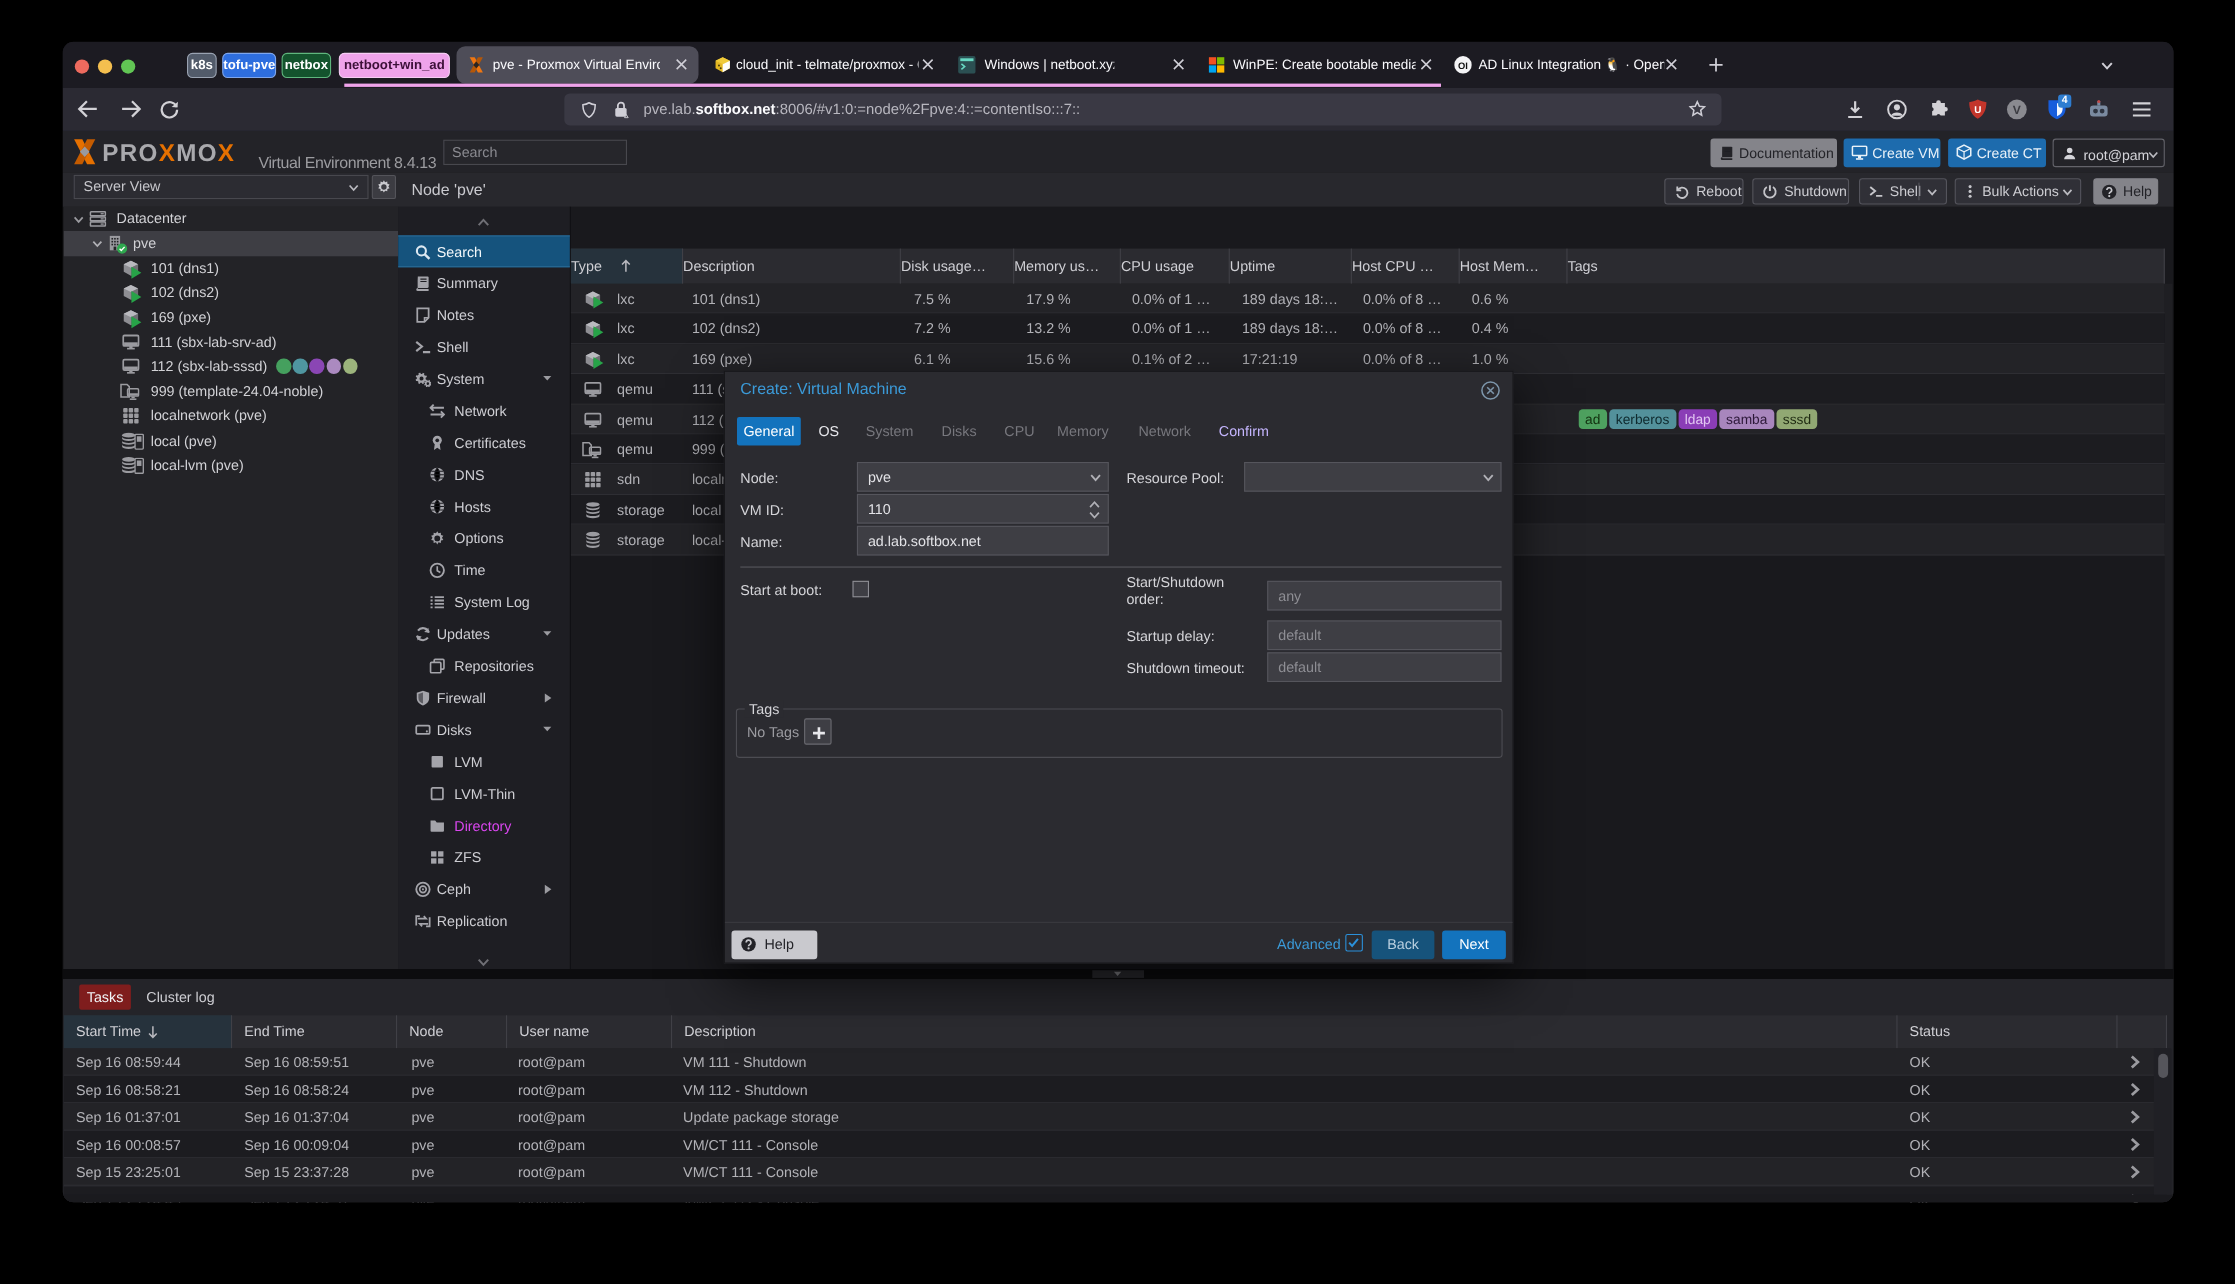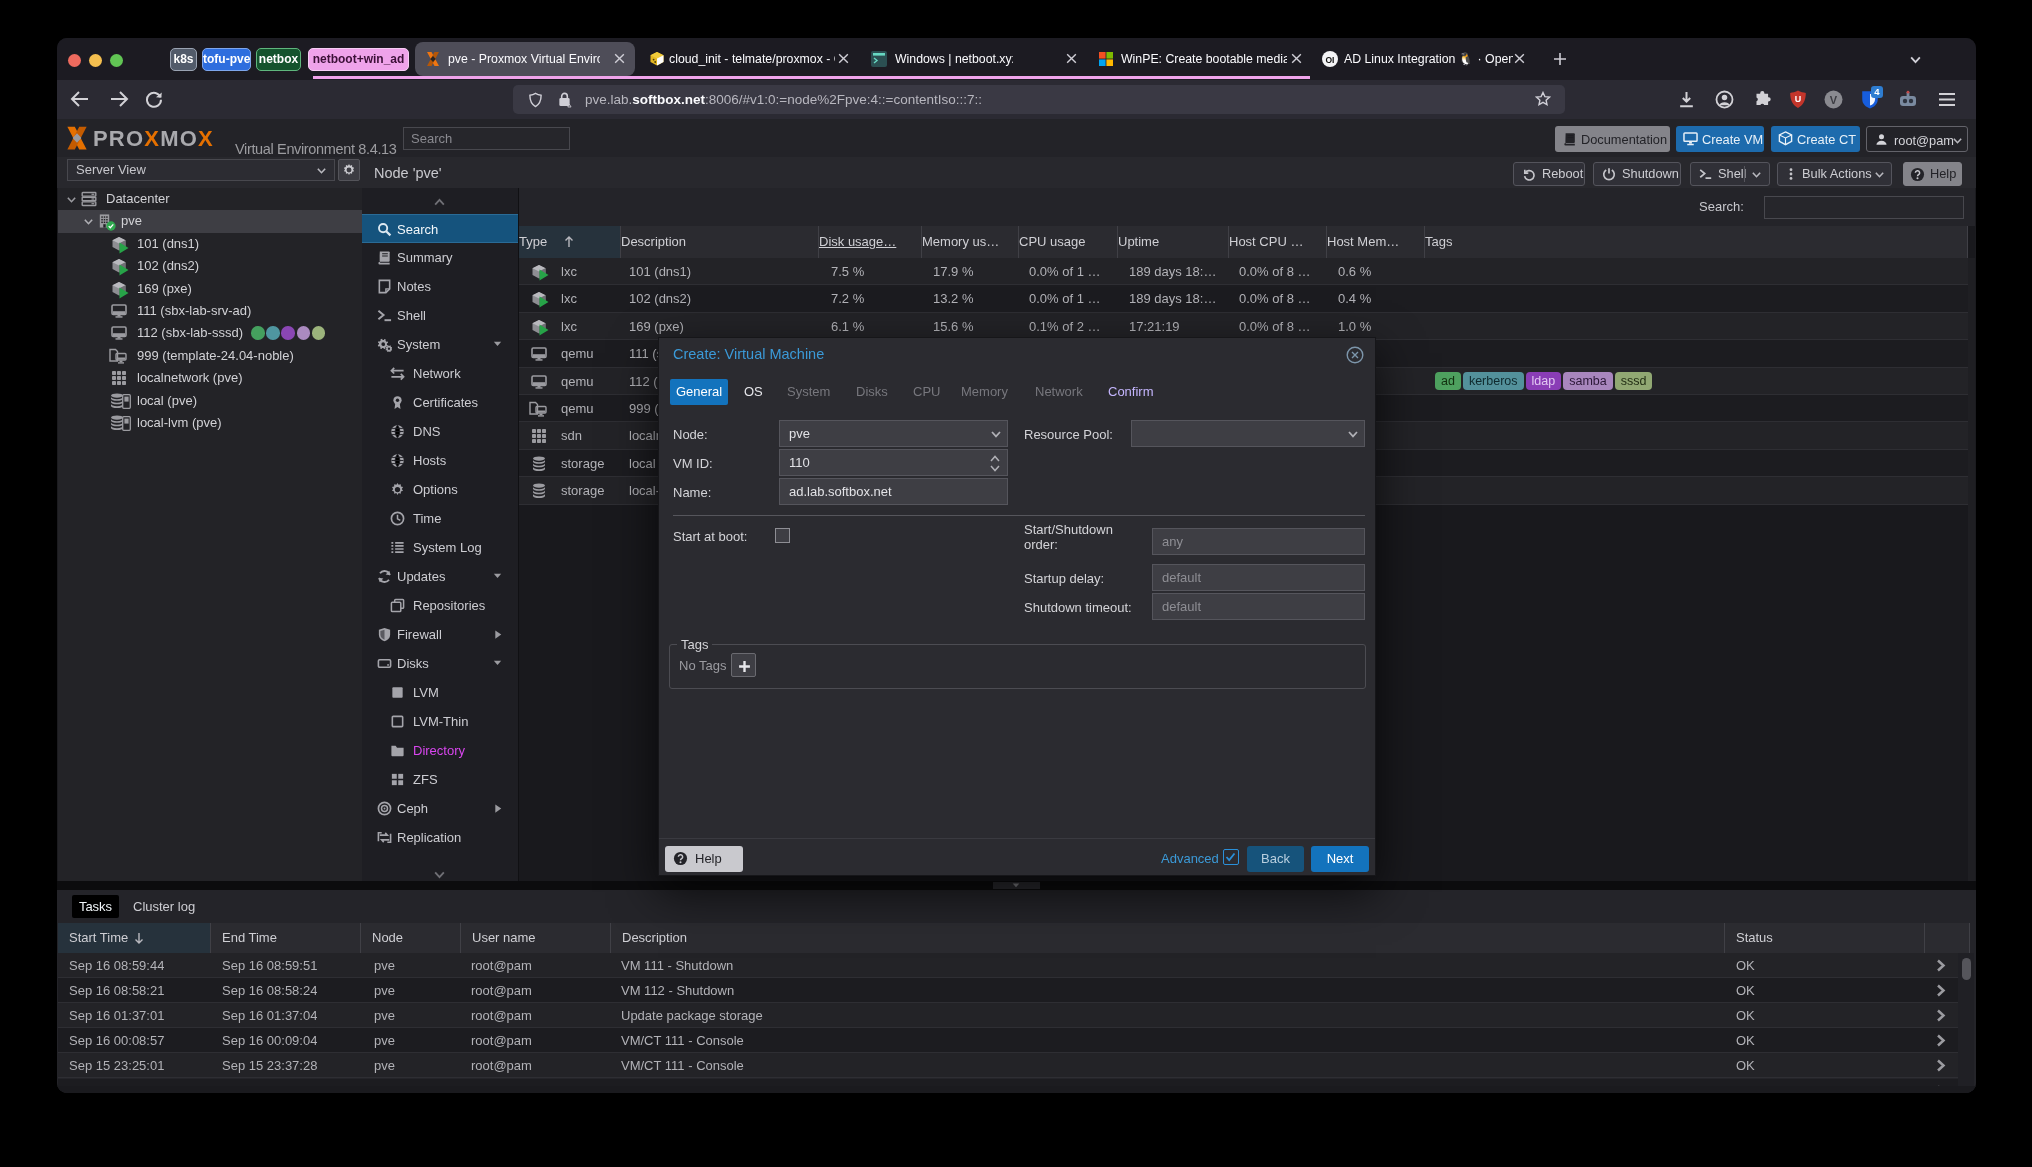--- a/index.html
+++ b/index.html
@@ -745,30 +745,26 @@
         <svg style="position:absolute;left:15px;top:7px;color:#a4a4aa;" width="15" height="15">
           <use href="#i-repl"></use>
         </svg>
         <span style="position:absolute;left:35px;color:#cdcdd2;">Replication</span>
       </div>
 <svg style="position:absolute;left:71px;top:680px;color:#6f6f75;" width="13" height="13">
         <use href="#i-chevd"></use>
       </svg>
 </div>
 <div id="content">
-<div id="gtoolbar">
-        <span style="position:absolute;left:1180px;top:11px;font-size:13px;color:#c9c9ce;">Search:</span>
-        <div style="position:absolute;left:1245px;top:8px;width:200px;height:23px;background:#26262b;border:1px solid #48484e;"></div>
-      </div>
 <div id="ghead">
 <div class="gh" style="left:0px; width:102px; background:#26323c;">Type<svg style="position:absolute;left:44px;top:9px;" width="12" height="14" viewBox="0 0 12 14">
             <path d="M6 12 V2 M2.5 5.5 L6 2 L9.5 5.5" fill="none" stroke="#b8b8be" stroke-width="1.4"></path>
           </svg></div>
 <div class="gh" style="left:102px; width:198px; ">Description</div>
-<div class="gh" style="left:300px; width:103px;text-decoration:underline; ">Disk usage…</div>
+<div class="gh" style="left:300px; width:103px; ">Disk usage…</div>
 <div class="gh" style="left:403px; width:97px; ">Memory us…</div>
 <div class="gh" style="left:500px; width:99px; ">CPU usage</div>
 <div class="gh" style="left:599px; width:111px; ">Uptime</div>
 <div class="gh" style="left:710px; width:98px; ">Host CPU …</div>
 <div class="gh" style="left:808px; width:98px; ">Host Mem…</div>
 <div class="gh" style="left:906px; width:543px; ">Tags</div>
 </div>
 <div id="gridrows">
 <div class="grow" style="top:70.0px; background:#232327; border-bottom:1px solid #2e2e33;">
           <svg style="position:absolute;left:12px;top:6px;" width="16" height="16">
@@ -901,21 +897,21 @@
 <div style="position:absolute;right:0;top:70px;width:7px;height:623px;background:#1f1f23;"></div>
 </div>
 <div id="splitter">
       <div style="position:absolute;left:936px;top:1px;width:47px;height:7px;background:#2c2c31;">
         <svg style="position:absolute;left:18px;top:-1px;color:#85858a;" width="10" height="10">
           <use href="#i-carr"></use>
         </svg>
       </div>
     </div>
 <div id="bpanel">
-<div style="position:absolute;left:15px;top:4.5px;width:47px;height:23px;background:#000000;border-radius:2px;color:#f2f7fa;font-size:13px;line-height:23px;text-align:center;">Tasks</div>
+<div style="position:absolute;left:15px;top:4.5px;width:47px;height:23px;background:#7f1d1d;border-radius:2px;color:#f2f7fa;font-size:13px;line-height:23px;text-align:center;">Tasks</div>
 <div style="position:absolute;left:76px;top:4.5px;font-size:13px;color:#cdcdd2;line-height:23px;">Cluster log</div>
 <div id="bhead">
 <div class="bh" style="left:0px; width:153px; background:#26323c;">Start Time<svg style="position:absolute;left:75px;top:8px;" width="12" height="14" viewBox="0 0 12 14">
             <path d="M6 2 V12 M2.5 8.5 L6 12 L9.5 8.5" fill="none" stroke="#b8b8be" stroke-width="1.4"></path>
           </svg></div>
 <div class="bh" style="left:153px; width:150px; ">End Time</div>
 <div class="bh" style="left:303px; width:100px; ">Node</div>
 <div class="bh" style="left:403px; width:150px; ">User name</div>
 <div class="bh" style="left:553px; width:1114px; ">Description</div>
 <div class="bh" style="left:1667px; width:200px; ">Status</div>

